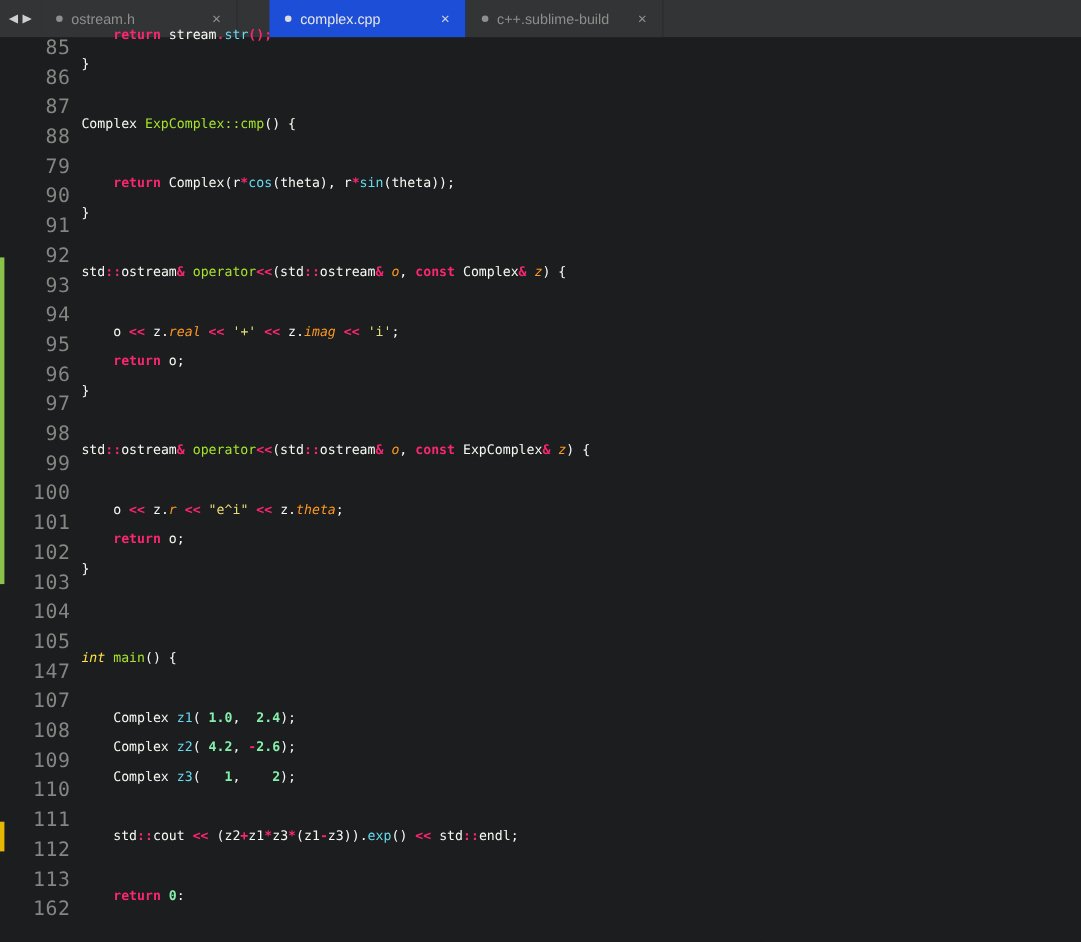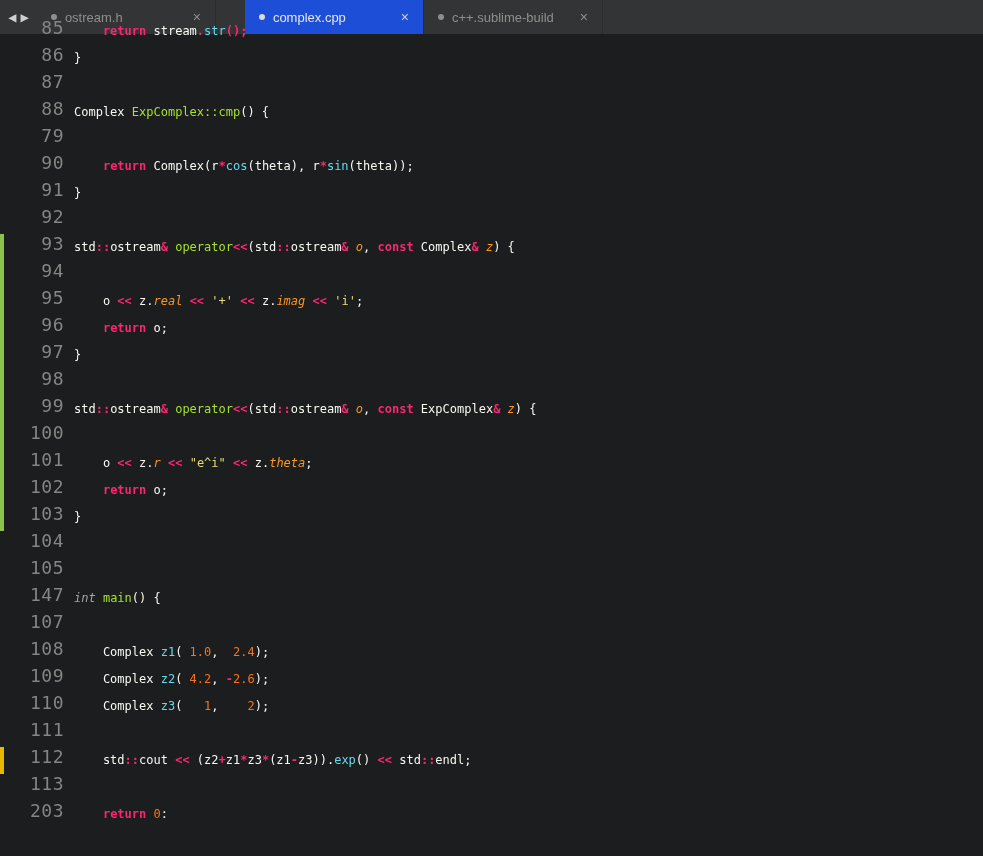--- a/index.html
+++ b/index.html
@@ -91,41 +91,41 @@
   .change-mark.green { background: #8bc34a; }
   .change-mark.yellow { background: #e6b800; }
 
   .gutter {
     flex: 0 0 60px;
     text-align: right;
     padding-right: 10px;
     color: #838683;
     font-size: 18px;
     line-height: 27px;
-    padding-top: 0;
+    padding-top: 16px;
     letter-spacing: 0.5px;
   }
   .code {
     flex: 1 1 auto;
     padding-top: 4px;
     line-height: 27px;
     font-size: 12px;
     white-space: pre;
     color: #f8f8f2;
   }
 
   
   .kw   { color: #f92672; font-weight: bold; }        
   .op   { color: #f92672; font-weight: bold; }        
-  .type { color: #a3a3a3; font-style: italic; }       
+  .type { color: #fde047; font-style: italic; }       
   .def  { color: #a6e22e; font-weight: normal; }        
   .param{ color: #fd971f; font-style: italic; }       
   .call { color: #66d9ef; }                           
   .str  { color: #e6db74; }                           
-  .num  { color: #f97316; }                           
+  .num  { color: #86efac; font-weight: bold; }                           
   .base { color: #f8f8f2; }                           
 
   .line { height: 27px; }
 </style>
 </head>
 <body>
 
 <div class="topbar">
   <div class="nav-arrows">
     <span>◀</span>
@@ -178,16 +178,16 @@
       <div class="line">104</div>
       <div class="line">105</div>
       <div class="line">147</div>
       <div class="line">107</div>
       <div class="line">108</div>
       <div class="line">109</div>
       <div class="line">110</div>
       <div class="line">111</div>
       <div class="line">112</div>
       <div class="line">113</div>
-      <div class="line">203</div>
+      <div class="line">162</div>
     </div>
   <div class="code" id="code"><div class="line" style="margin-top: -20px;"><span class="kw">    return</span><span class="base"> </span><span class="base">stream</span><span class="op">.</span><span class="call">str</span><span class="op">();</span></div><div class="line"><span class="base">}</span></div><div class="line"></div><div class="line"><span class="base">Complex </span><span class="def">ExpComplex::cmp</span><span class="base">() {</span></div><div class="line"></div><div class="line"><span class="base">    </span><span class="kw">return</span><span class="base"> Complex(r</span><span class="op">*</span><span class="call">cos</span><span class="base">(theta), r</span><span class="op">*</span><span class="call">sin</span><span class="base">(theta));</span></div><div class="line"><span class="base">}</span></div><div class="line"></div><div class="line"><span class="base">std</span><span class="op">::</span><span class="base">ostream</span><span class="op">&amp; </span><span class="def">operator</span><span class="op">&lt;&lt;</span><span class="base">(std</span><span class="op">::</span><span class="base">ostream</span><span class="op">&amp;</span><span class="base"> </span><span class="param">o</span><span class="base">, </span><span class="kw">const</span><span class="base"> Complex</span><span class="op">&amp;</span><span class="base"> </span><span class="param">z</span><span class="base">) {</span></div><div class="line"></div><div class="line"><span class="base">    o </span><span class="op">&lt;&lt;</span><span class="base"> z.</span><span class="param">real</span><span class="base"> </span><span class="op">&lt;&lt;</span><span class="base"> </span><span class="str">'+'</span><span class="base"> </span><span class="op">&lt;&lt;</span><span class="base"> z.</span><span class="param">imag</span><span class="base"> </span><span class="op">&lt;&lt;</span><span class="base"> </span><span class="str">'i'</span><span class="base">;</span></div><div class="line"><span class="base">    </span><span class="kw">return</span><span class="base"> o;</span></div><div class="line"><span class="base">}</span></div><div class="line"></div><div class="line"><span class="base">std</span><span class="op">::</span><span class="base">ostream</span><span class="op">&amp; </span><span class="def">operator</span><span class="op">&lt;&lt;</span><span class="base">(std</span><span class="op">::</span><span class="base">ostream</span><span class="op">&amp;</span><span class="base"> </span><span class="param">o</span><span class="base">, </span><span class="kw">const</span><span class="base"> ExpComplex</span><span class="op">&amp;</span><span class="base"> </span><span class="param">z</span><span class="base">) {</span></div><div class="line"></div><div class="line"><span class="base">    o </span><span class="op">&lt;&lt;</span><span class="base"> z.</span><span class="param">r</span><span class="base"> </span><span class="op">&lt;&lt;</span><span class="base"> </span><span class="str">"e^i"</span><span class="base"> </span><span class="op">&lt;&lt;</span><span class="base"> z.</span><span class="param">theta</span><span class="base">;</span></div><div class="line"><span class="base">    </span><span class="kw">return</span><span class="base"> o;</span></div><div class="line"><span class="base">}</span></div><div class="line"></div><div class="line"></div><div class="line"><span class="type">int</span><span class="base"> </span><span class="def">main</span><span class="base">() {</span></div><div class="line"></div><div class="line"><span class="base">    Complex </span><span class="call">z1</span><span class="base">( </span><span class="num">1.0</span><span class="base">,  </span><span class="num">2.4</span><span class="base">);</span></div><div class="line"><span class="base">    Complex </span><span class="call">z2</span><span class="base">( </span><span class="num">4.2</span><span class="base">, </span><span class="op">-</span><span class="num">2.6</span><span class="base">);</span></div><div class="line"><span class="base">    Complex </span><span class="call">z3</span><span class="base">(   </span><span class="num">1</span><span class="base">,    </span><span class="num">2</span><span class="base">);</span></div><div class="line"></div><div class="line"><span class="base">    std</span><span class="op">::</span><span class="base">cout </span><span class="op">&lt;&lt;</span><span class="base"> (z2</span><span class="op">+</span><span class="base">z1</span><span class="op">*</span><span class="base">z3</span><span class="op">*</span><span class="base">(z1</span><span class="op">-</span><span class="base">z3)).</span><span class="call">exp</span><span class="base">() </span><span class="op">&lt;&lt;</span><span class="base"> std</span><span class="op">::</span><span class="base">endl;</span></div><div class="line"></div><div class="line"><span class="base">    </span><span class="kw">return</span><span class="base"> </span><span class="num">0</span><span class="base">:</span></div></div>
 </div>
 
 </body></html>

